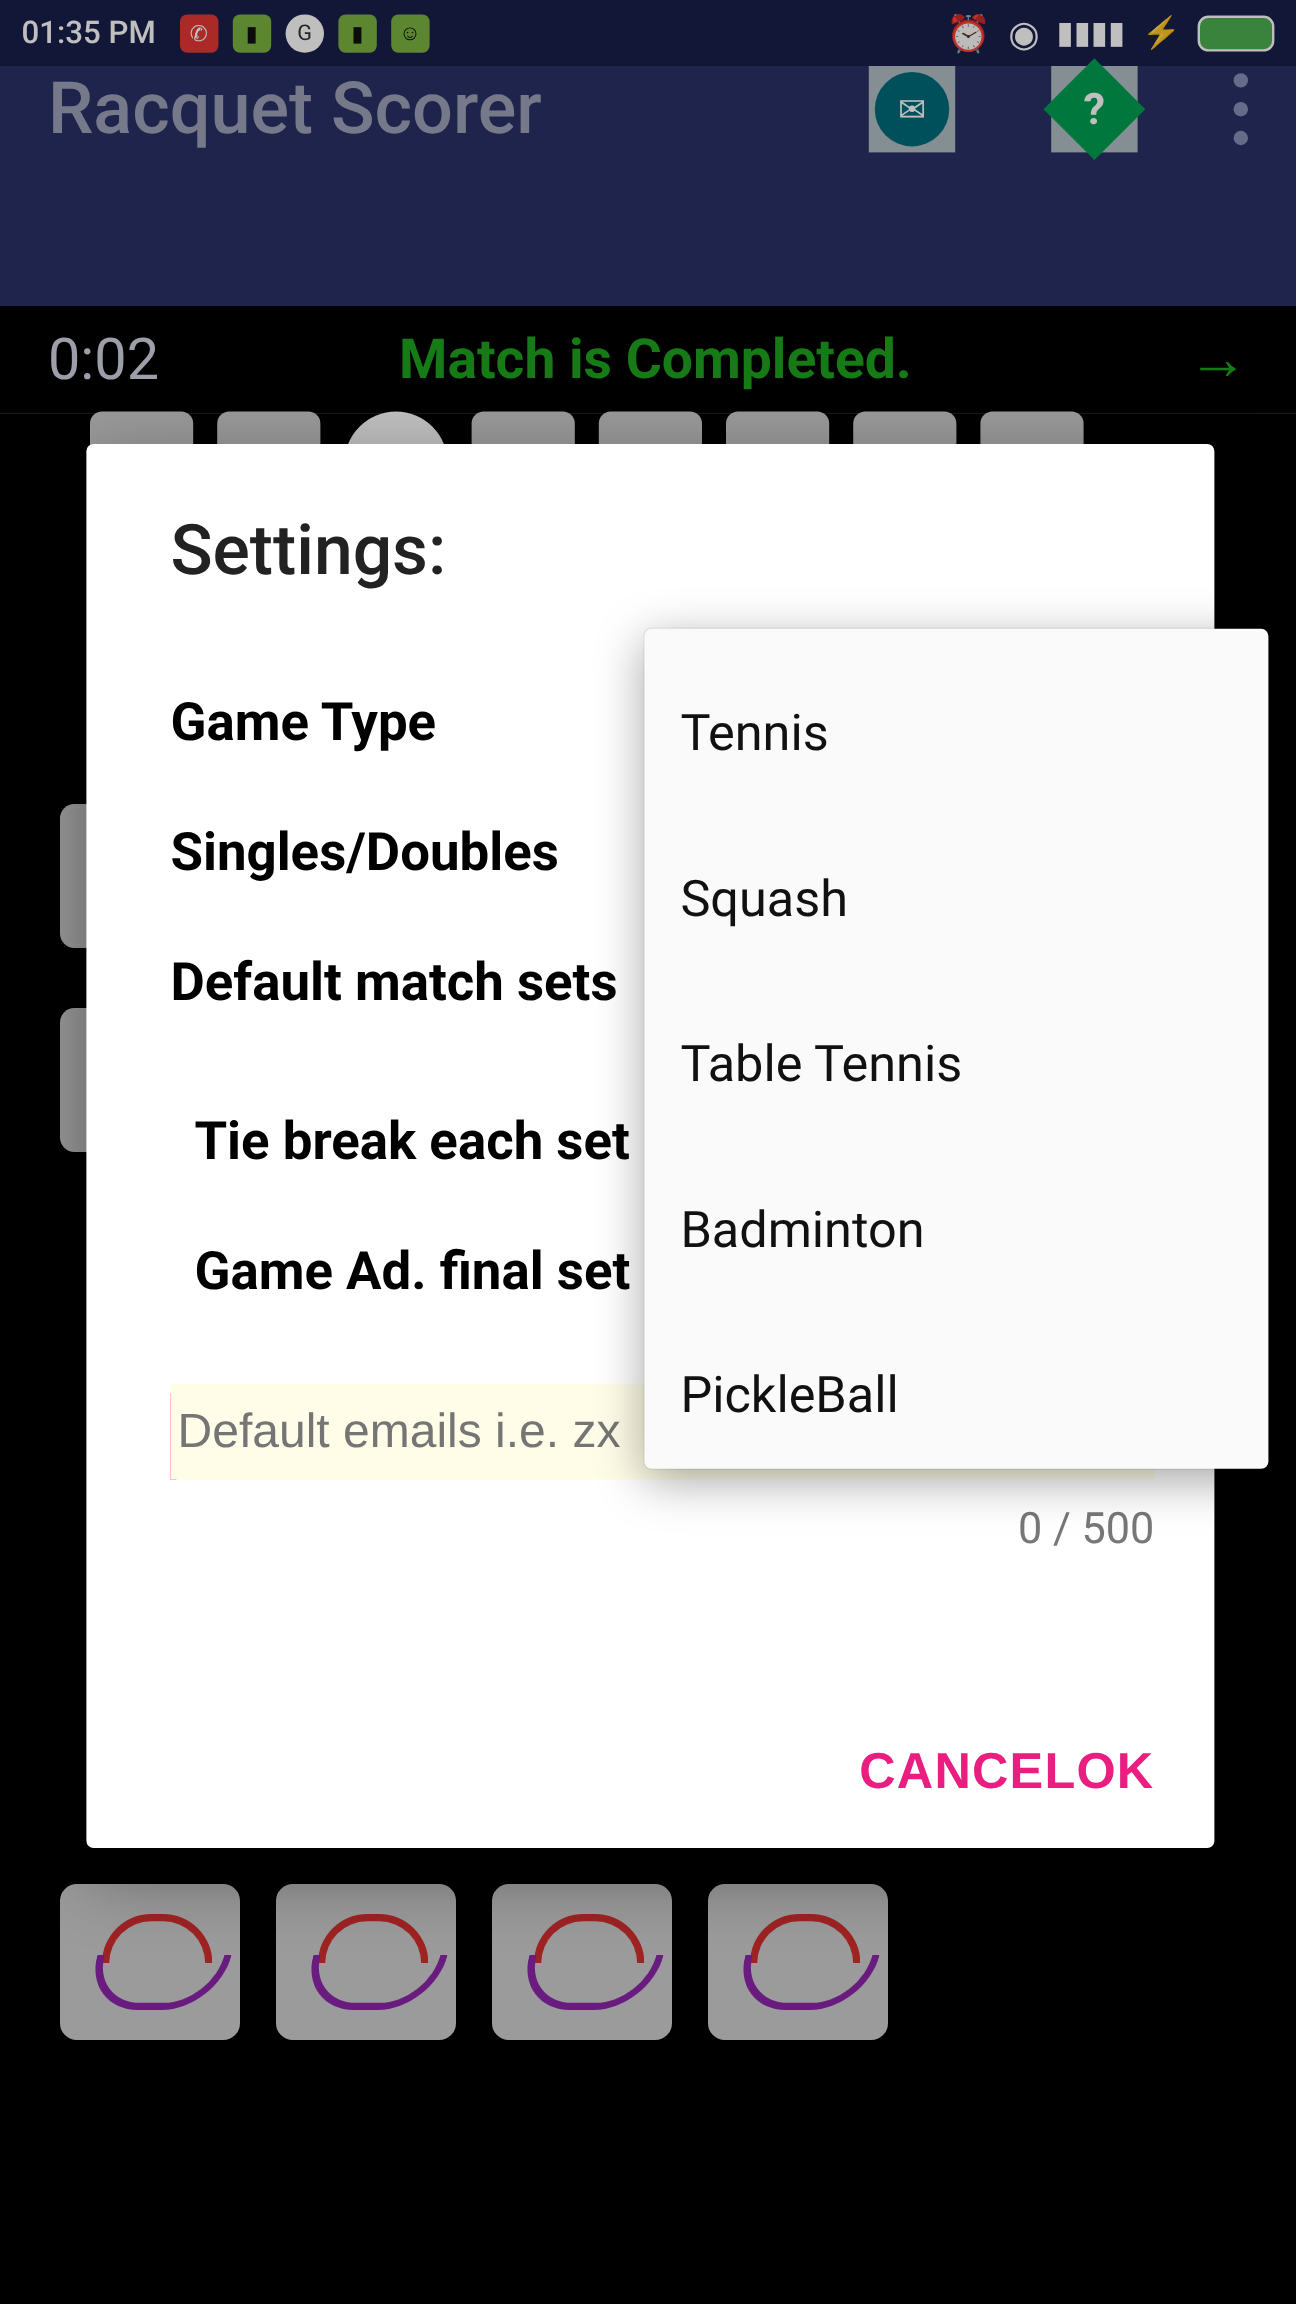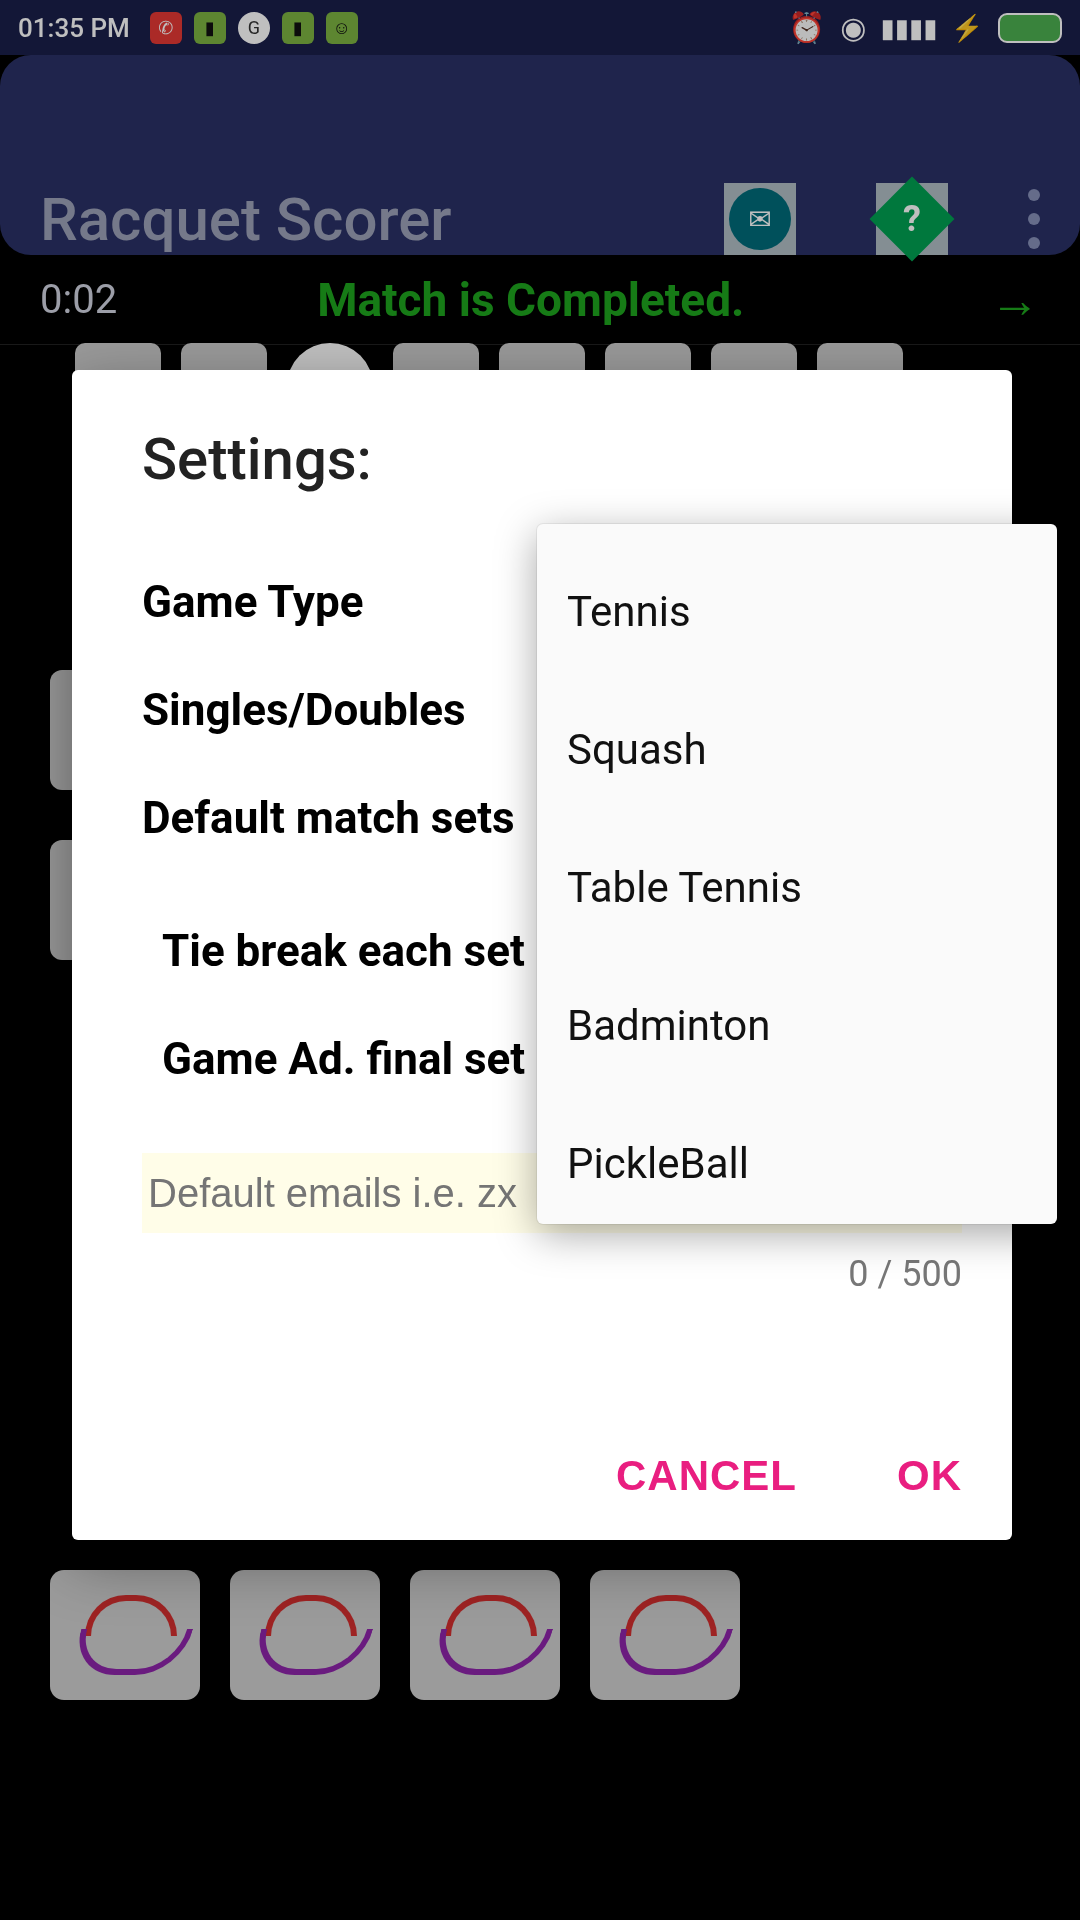--- a/index.html
+++ b/index.html
@@ -25,42 +25,41 @@
 .sbi { width: 32px; height: 32px; border-radius: 6px; display: flex; align-items: center; justify-content: center; font-size: 18px; }
 .sbi-red { background: #e53935; color: #fff; }
 .sbi-green { background: #7cb342; color: #111; }
 .sbi-white { background: #fff; color: #333; border-radius: 50%; }
 .battery-pill { width: 64px; height: 30px; background: #4caf50; border-radius: 9px; border: 2px solid #fff; }
 
 .app-bar {
   height: 200px;
   background: #2a3166;
   display: flex;
-  align-items: flex-end;
+  align-items: flex-start;
   padding: 0 40px;
-  border-radius: 31px;
 }
 .app-title { color: #9da2b8; font-size: 60px; font-weight: 500; }
 .app-actions { margin-left: auto; display: flex; gap: 80px; align-items: center; }
 .action-tile { width: 72px; height: 72px; background: #b0bec5; display: flex; align-items: center; justify-content: center; }
 .action-mail { background: #006b7a; border-radius: 50%; width: 62px; height: 62px; color: #fff; font-size: 28px; display:flex; align-items:center; justify-content:center; }
 .action-help { width: 60px; height: 60px; background: #00a152; transform: rotate(45deg); display:flex; align-items:center; justify-content:center; }
 .action-help span { transform: rotate(-45deg); color:#fff; font-size:36px; font-weight:bold; }
 .kebab { display:flex; flex-direction:column; gap:12px; }
 .kebab div { width:12px; height:12px; background:#8790b8; border-radius:50%; }
 
 .sub-header {
   height: 90px;
   background: #000;
   display: flex;
   align-items: center;
   padding: 0 40px;
   border-bottom: 1px solid #222;
 }
-.timer { color: #d0d3e0; font-size: 40px; }
+.timer { color: #d0d3e0; font-size: 48px; }
 .match-status { color: #1ea51e; font-size: 46px; font-weight: 700; margin-left: 200px; }
 .arrow-right { margin-left: auto; color:#1ea51e; font-size:50px; font-weight:bold; }
 
 .bg-icons { position:absolute; top:343px; left:0; right:0; height:90px; display:flex; gap:20px; padding-left:75px; }
 .bg-icon { width:86px; height:86px; background:#ccc; border-radius:10px; }
 
 .bg-cards { position:absolute; left:50px; top:670px; width:120px; }
 .bg-card { width:100px; height:120px; background:#cfcfcf; border-radius:12px; margin-bottom:50px; }
 .bg-player-row { position:absolute; left:50px; top:1570px; display:flex; gap:30px; }
 .bg-player { width:150px; height:130px; background:#cfcfcf; border-radius:14px; display:flex; align-items:center; justify-content:center; }
@@ -97,21 +96,21 @@
 .email-wrap { position: relative; width:820px; }
 .email-wrap::before {
   content:"";
   position:absolute; left:0; top:8px; bottom:0;
   width:5px; background:#ff0068;
 }
 .char-count { text-align:right; color:#777; font-size:36px; margin-top:20px; width:820px; }
 
 .dialog-actions {
   position:absolute; right:50px; bottom:40px;
-  display:flex; gap:100px;
+  display:flex; 
 }
 .dlg-btn { color:#e91e80; font-size:42px; font-weight:700; letter-spacing:1px; background:none; border:none; }
 
 .dropdown {
   position:absolute;
   left:490px; top:524px;
   width:520px; height:700px;
   background:#fafafa;
   border-radius:6px;
   box-shadow: 0 10px 40px rgba(0,0,0,.35), 0 0 0 1px rgba(0,0,0,.06);

